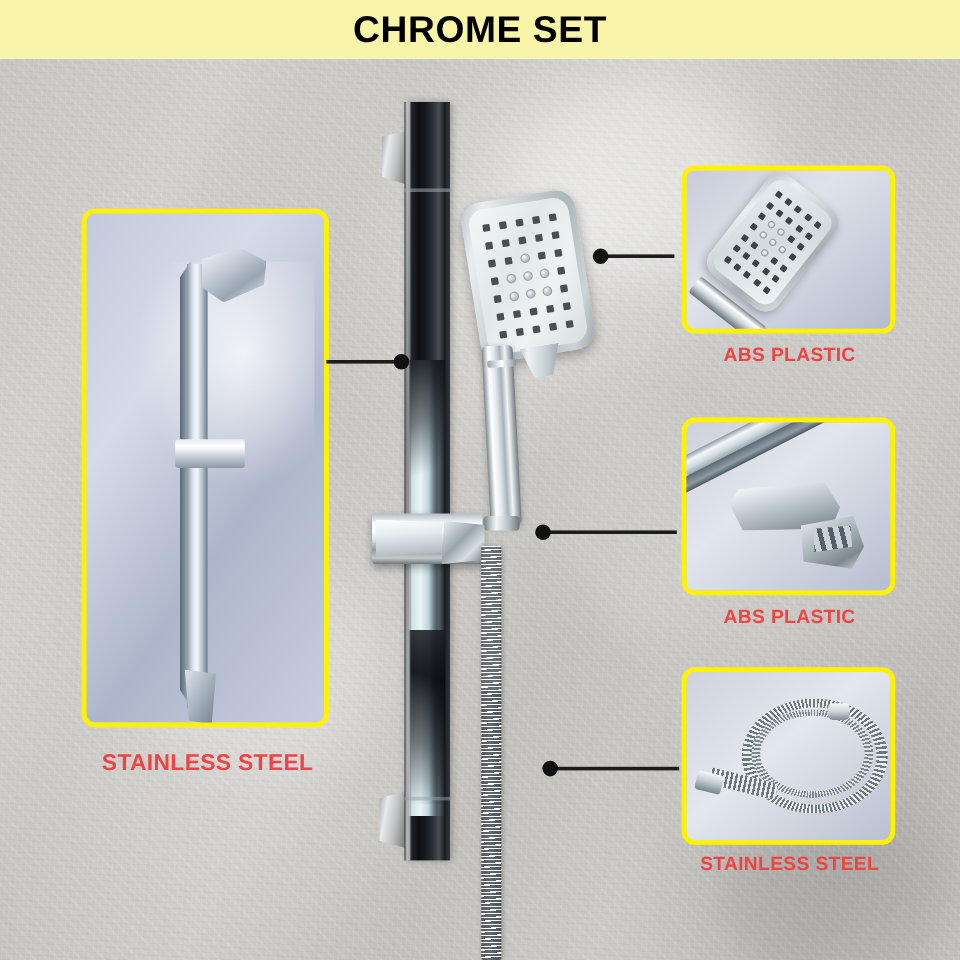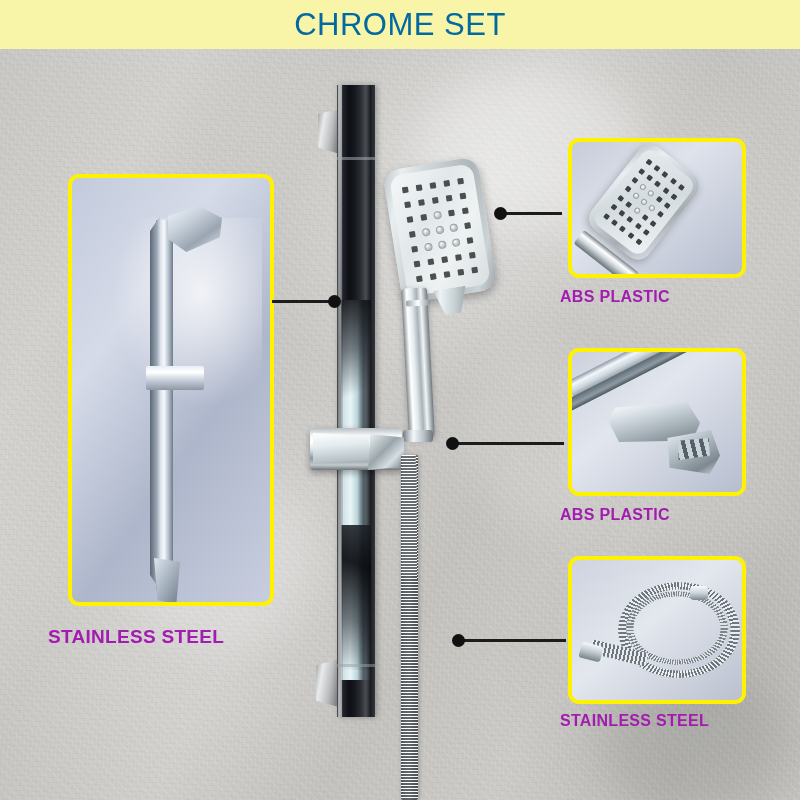--- a/index.html
+++ b/index.html
@@ -26,22 +26,22 @@
     left: 0; top: 0;
     width: 800px; height: 49px;
     background: #f8f5a8;
     display: flex;
     align-items: center;
     justify-content: center;
     z-index: 40;
   }
   .header-title {
     font-size: 31px;
-    font-weight: normal;
-    color: #0369a1;
+    font-weight: bold;
+    color: #000000;
     letter-spacing: 0.5px;
     font-family: "Liberation Sans", sans-serif;
   }
 
   
   .wall {
     position: absolute;
     left: 0; top: 49px;
     width: 800px; height: 751px;
     background:
@@ -281,23 +281,24 @@
     position: absolute;
     border: 4px solid #fff200;
     border-radius: 11px;
     background: #b9c0d4;
     overflow: hidden;
     z-index: 20;
     box-sizing: border-box;
   }
   .callout-caption {
     position: absolute;
+    text-align: center;
     font-size: 16px;
     font-weight: bold;
-    color: #a21caf;
+    color: #ef4444;
     letter-spacing: 0.3px;
     z-index: 22;
     font-family: "Liberation Sans", sans-serif;
   }
   .callout-caption.big {
     font-size: 19px;
   }
 
   
   #box-rail { left: 68px; top: 174px; width: 206px; height: 432px; background: linear-gradient(125deg, #c3cadc 0%, #d5dbe8 30%, #aeb6cb 62%, #c8cedf 100%); }

